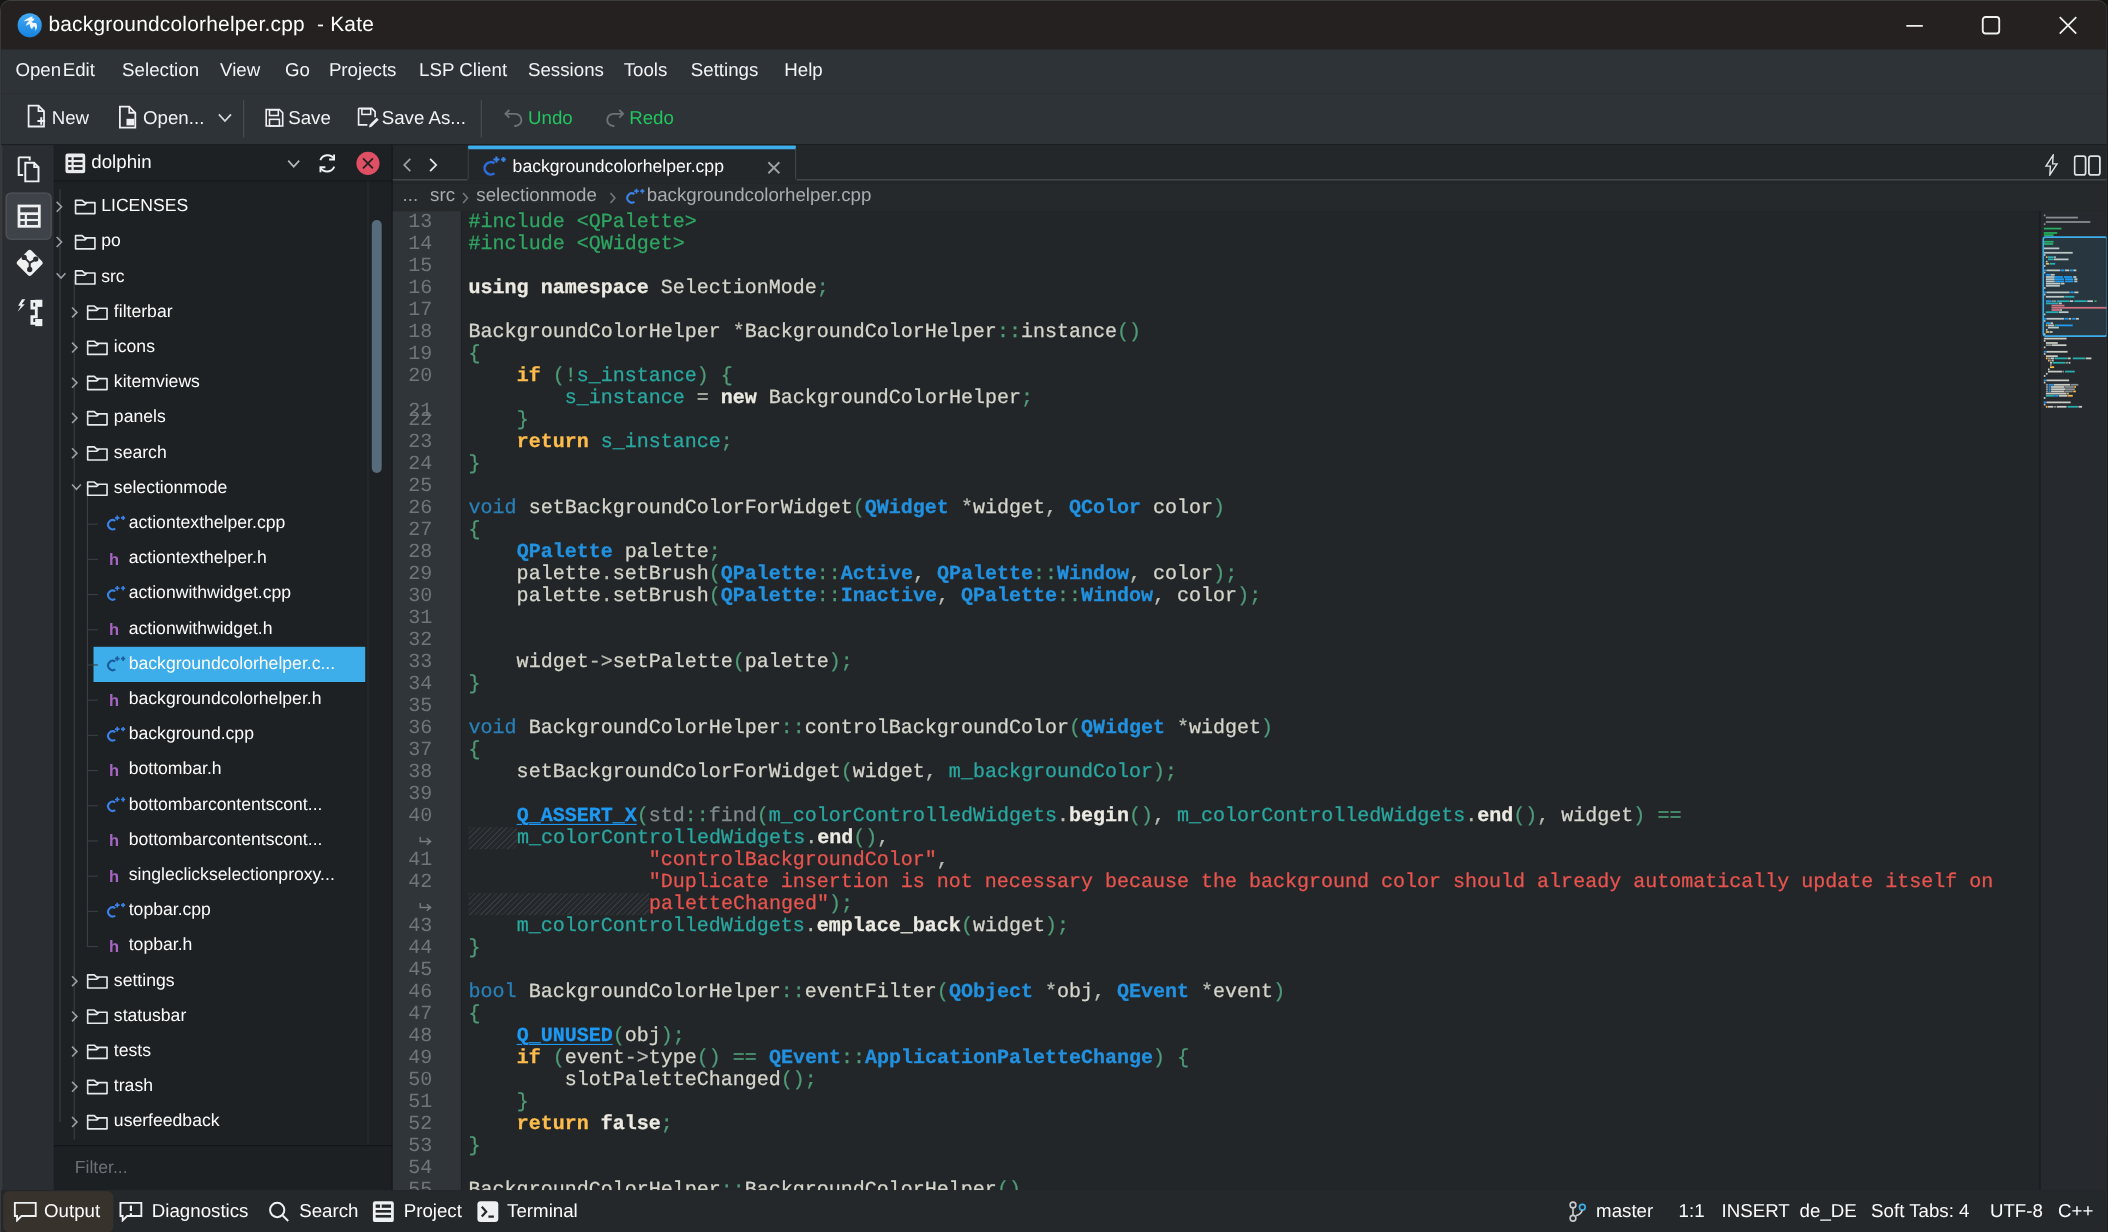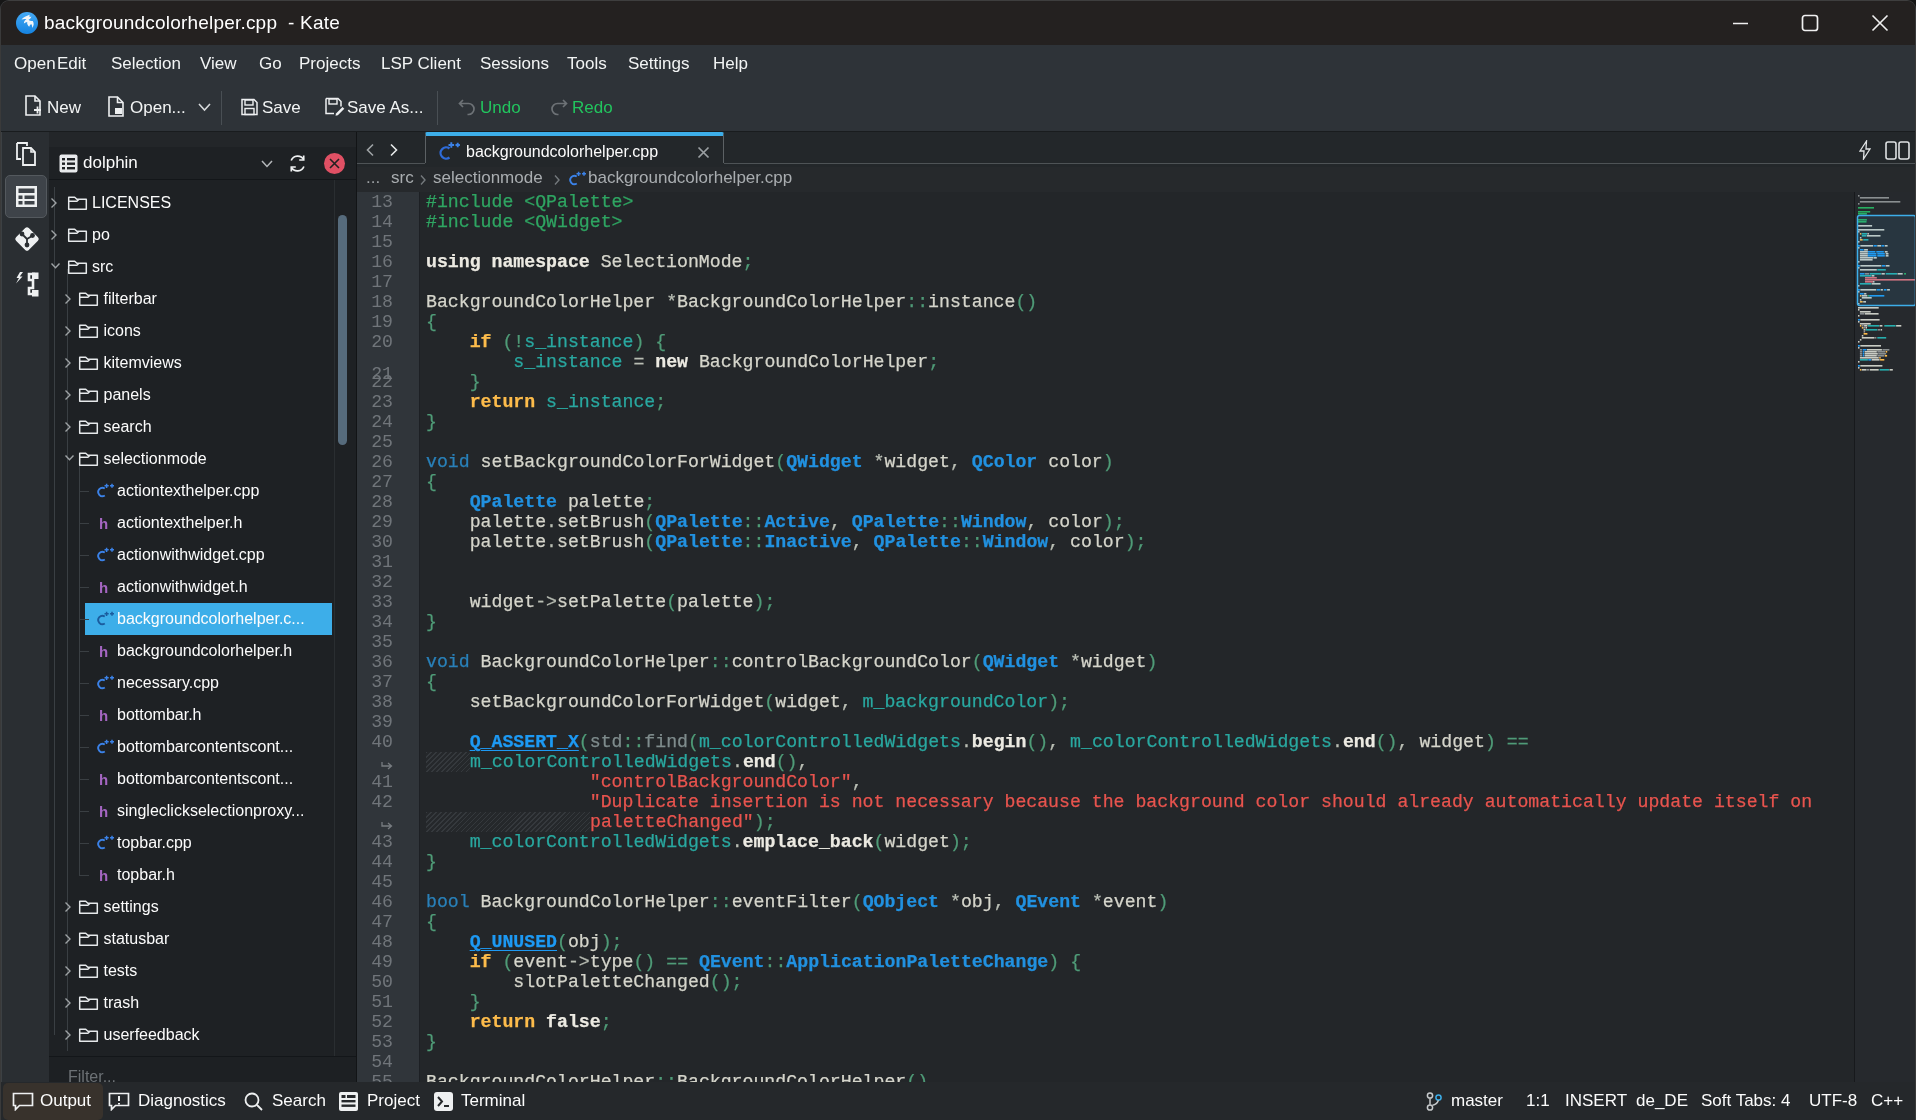--- a/index.html
+++ b/index.html
@@ -13,21 +13,21 @@
 #menu span{position:absolute;top:9px}
 
 #tools{position:absolute;left:0;top:84px;width:100%;height:47px;background:#2e3338;color:#f2f4f4;font-size:17px}
 #tools .lbl{position:absolute;top:13px}
 #tools .dis{color:#22c55e}
 .vsep{position:absolute;top:6px;width:1px;height:34px;background:#494f54}
 
 #side{position:absolute;left:0;top:131px;width:48px;height:950px;background:#2a2e32;border-left:1px solid #3c4043}
 #sbtn{position:absolute;left:3px;top:43px;width:42px;height:43px;background:#3e4349;border:1px solid #54595e;border-radius:5px}
 
-#tree{position:absolute;left:48px;top:146px;width:360px;height:950px;background:#1e2124}
+#tree{position:absolute;left:48px;top:131px;width:360px;height:950px;background:#1e2124}
 #thead{position:absolute;left:0px;top:0px;width:308px;height:33px;background:#1e2124;border-bottom:1px solid #131619}
 .tl{position:absolute;font-size:16px;color:#fcfcfc;line-height:32px;white-space:nowrap}
 #ttree{position:absolute;left:0;top:33px;width:308px;height:875px;overflow:hidden}
 #filter{position:absolute;left:0;top:909px;width:308px;height:40px;background:#1d2023;border-top:1px solid #131619;color:#6c7175;font-size:16px;line-height:40px}
 
 #tabbar{position:absolute;left:356px;top:131px;width:1560px;height:35px;background:#23272a}
 #tab{position:absolute;left:424px;top:131px;width:299px;height:31px;background:#23272a;border-top:4px solid #3daee9;border-left:1px solid #5c6164;border-right:1px solid #5c6164;border-radius:2px 2px 0 0}
 #crumbs{position:absolute;left:356px;top:166px;width:1560px;height:25px;background:#26292c;font-size:17px;color:#a9adb0}
 #crumbs span{position:absolute;top:1px}
 #gutter{position:absolute;left:356px;top:191px;width:63px;height:890px;background:#30353a;border-right:1px solid #1d2024;overflow:hidden}
@@ -288,21 +288,21 @@
 <div class="abs" style="left:78px;top:635px;width:10px;height:1px;background:#3a3f43"></div>
           <svg class="abs" style="left:94px;top:626px" width="18" height="18" viewBox="0 0 18 18">
             <text x="4" y="14.5" font-family="Liberation Sans" font-size="15" font-weight="bold" fill="#a566c2">h</text>
           </svg>
           <div class="tl" style="left:116px;top:619px">backgroundcolorhelper.h</div>
 <div class="abs" style="left:78px;top:667px;width:10px;height:1px;background:#3a3f43"></div>
           <svg class="abs" style="left:94px;top:658px" width="19" height="18" viewBox="0 0 19 18">
             <path d="M9.8 6.5 a4.2 4.2 0 1 0 0 7" fill="none" stroke="#3b82e8" stroke-width="1.9"></path>
             <path d="M9.5 3.8 h4.2 M11.6 1.7 v4.2 M15 3.8 h4 M17 1.8 v4" stroke="#3b82e8" stroke-width="1.5"></path>
           </svg>
-          <div class="tl" style="left:116px;top:651px">necessary.cpp</div>
+          <div class="tl" style="left:116px;top:651px">background.cpp</div>
 <div class="abs" style="left:78px;top:699px;width:10px;height:1px;background:#3a3f43"></div>
           <svg class="abs" style="left:94px;top:690px" width="18" height="18" viewBox="0 0 18 18">
             <text x="4" y="14.5" font-family="Liberation Sans" font-size="15" font-weight="bold" fill="#a566c2">h</text>
           </svg>
           <div class="tl" style="left:116px;top:683px">bottombar.h</div>
 <div class="abs" style="left:78px;top:731px;width:10px;height:1px;background:#3a3f43"></div>
           <svg class="abs" style="left:94px;top:722px" width="19" height="18" viewBox="0 0 19 18">
             <path d="M9.8 6.5 a4.2 4.2 0 1 0 0 7" fill="none" stroke="#3b82e8" stroke-width="1.9"></path>
             <path d="M9.5 3.8 h4.2 M11.6 1.7 v4.2 M15 3.8 h4 M17 1.8 v4" stroke="#3b82e8" stroke-width="1.5"></path>
           </svg>

